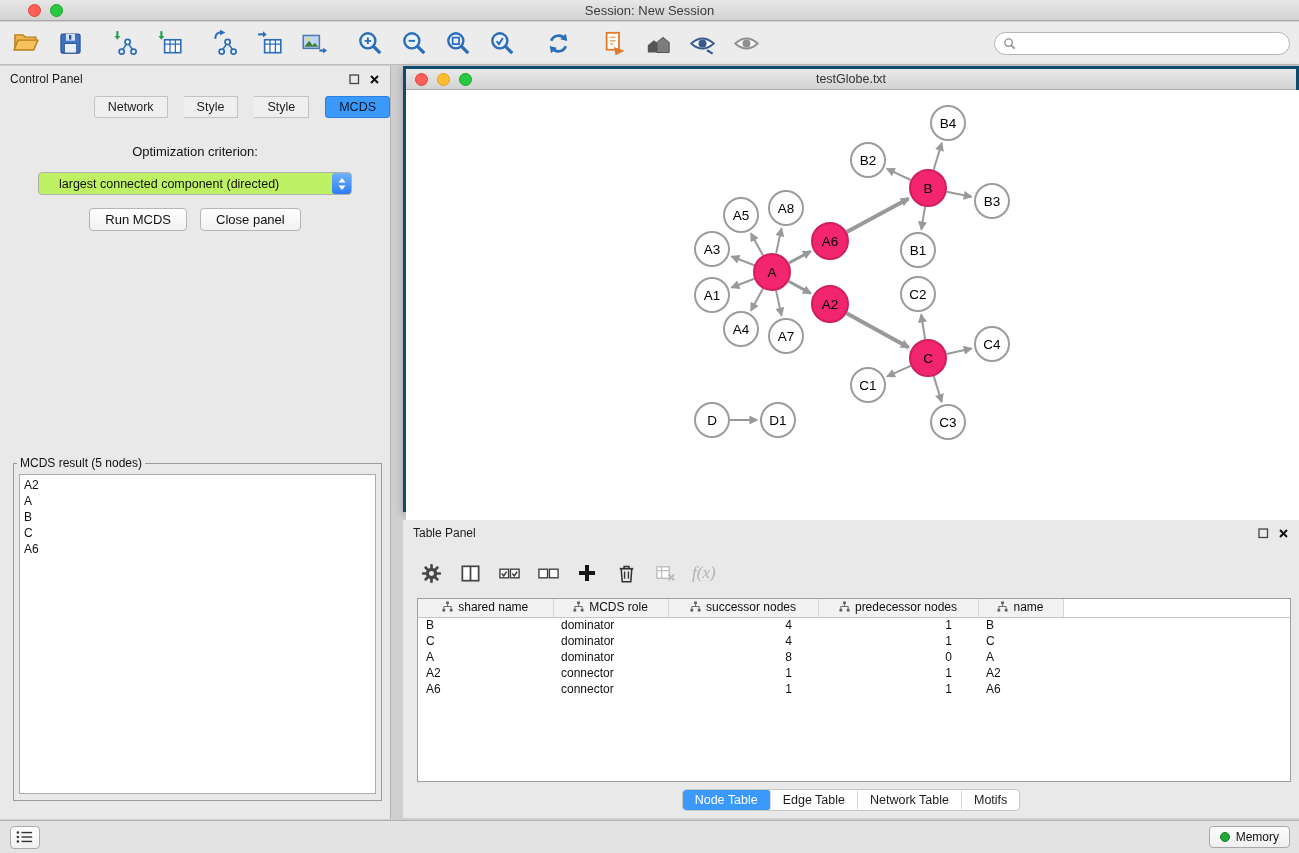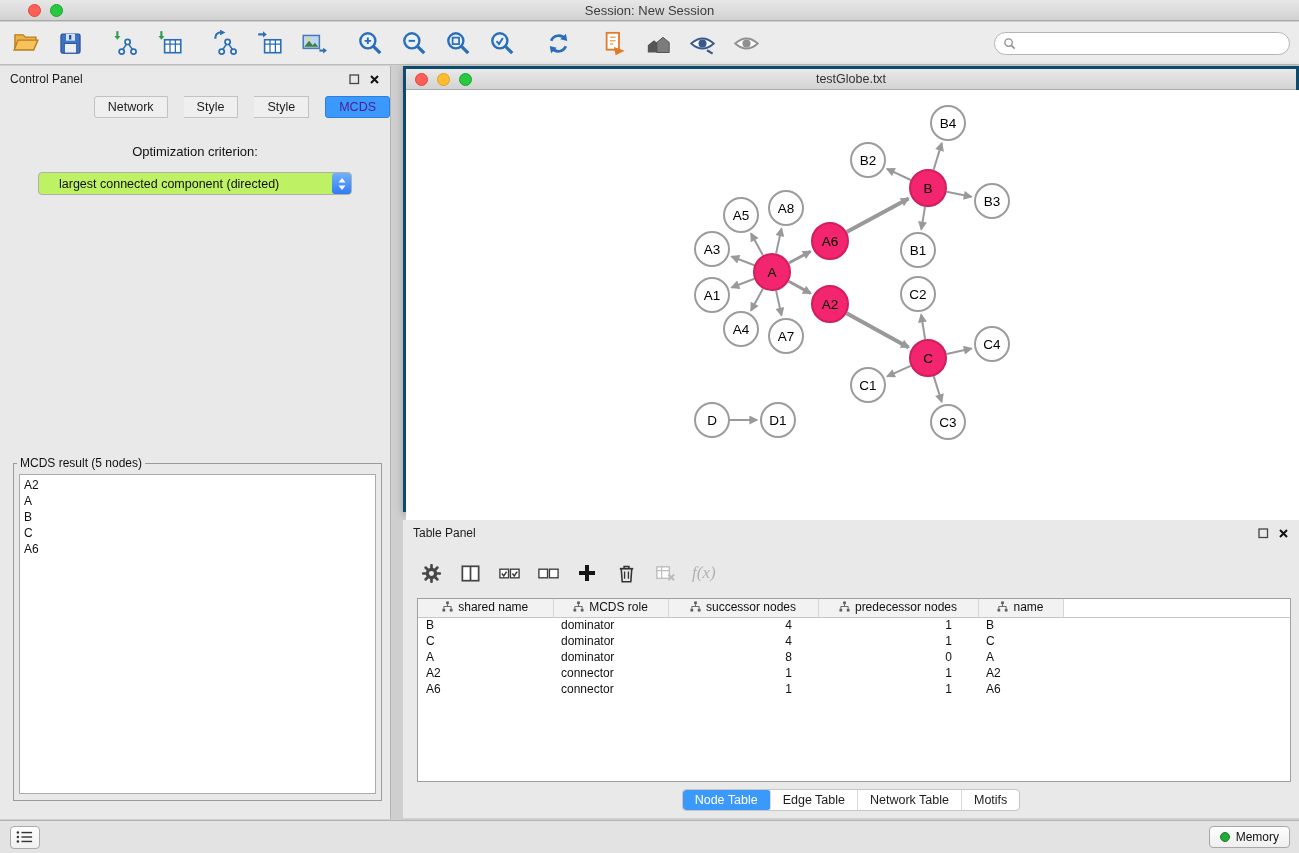--- a/index.html
+++ b/index.html
@@ -32,21 +32,21 @@
   
   .control-panel { position:absolute; left:0; top:66px; width:391px; height:753px;
     background:#e9e9e9; border-right:1px solid #b3b3b3; }
   .panel-head { height:26px; display:flex; align-items:center; padding:0 10px; font-size:12px; color:#1c1c1c; }
   .ph-icons { margin-left:auto; display:flex; gap:9px; align-items:center; }
   .ph-icons span { display:flex; align-items:center; }
   .cp-tabs { display:flex; justify-content:flex-end; gap:16px; margin-top:4px; }
   .cp-tab { font-size:12.5px; color:#1c1c1c; padding:3px 13px; border:1px solid #c2c2c2;
     background:#efefef; border-left-width:0; }
   .cp-tab:first-child { border-left-width:1px; border-radius:3px 0 0 3px; }
-  .cp-tab.active { background:#3b99fc; color:#4c1d95; border:1px solid #2a7fe0; border-radius:3px; }
+  .cp-tab.active { background:#3b99fc; color:#0f172a; border:1px solid #2a7fe0; border-radius:3px; }
   .opt-label { text-align:center; margin-top:26px; font-size:13px; color:#111; }
   .dropdown { width:314px; height:23px; margin:13px auto 0 auto; background:#bef264;
     border:1px solid #b0b0b0; border-radius:4px; display:flex; align-items:center;
     padding-left:20px; font-size:12.5px; color:#111; }
   .dd-btn { margin-left:auto; width:19px; height:21px; border-radius:3px; margin-right:0px;
     background:linear-gradient(#70b1fb,#2f7cf6); display:flex; align-items:center; justify-content:center; }
   .cp-buttons { display:flex; justify-content:center; gap:13px; margin-top:13px; }
   .cp-buttons button { font-family:"Liberation Sans",sans-serif; font-size:13px; color:#111;
     background:linear-gradient(#ffffff,#f1f1f1); border:1px solid #b6b6b6; border-radius:4px;
     padding:3px 15px; }
@@ -282,20 +282,24 @@
       </div>
     <div class="opt-label">Optimization criterion:</div>
     <div class="dropdown">
       <span class="dd-text">largest connected component (directed)</span>
       <span class="dd-btn">
         <svg viewBox="0 0 10 14" width="10" height="14">
           <polygon points="5,1 8.5,5.5 1.5,5.5" fill="#fff"></polygon>
           <polygon points="5,13 8.5,8.5 1.5,8.5" fill="#fff"></polygon>
         </svg>
       </span>
+    </div>
+    <div class="cp-buttons">
+      <button>Run MCDS</button>
+      <button>Close panel</button>
     </div>
     <fieldset class="result-box">
       <legend>MCDS result (5 nodes)</legend>
       <div class="mcds-list" id="mcds-list">
           <div class="mcds-item">A2</div>
           <div class="mcds-item">A</div>
           <div class="mcds-item">B</div>
           <div class="mcds-item">C</div>
           <div class="mcds-item">A6</div>
         </div>

